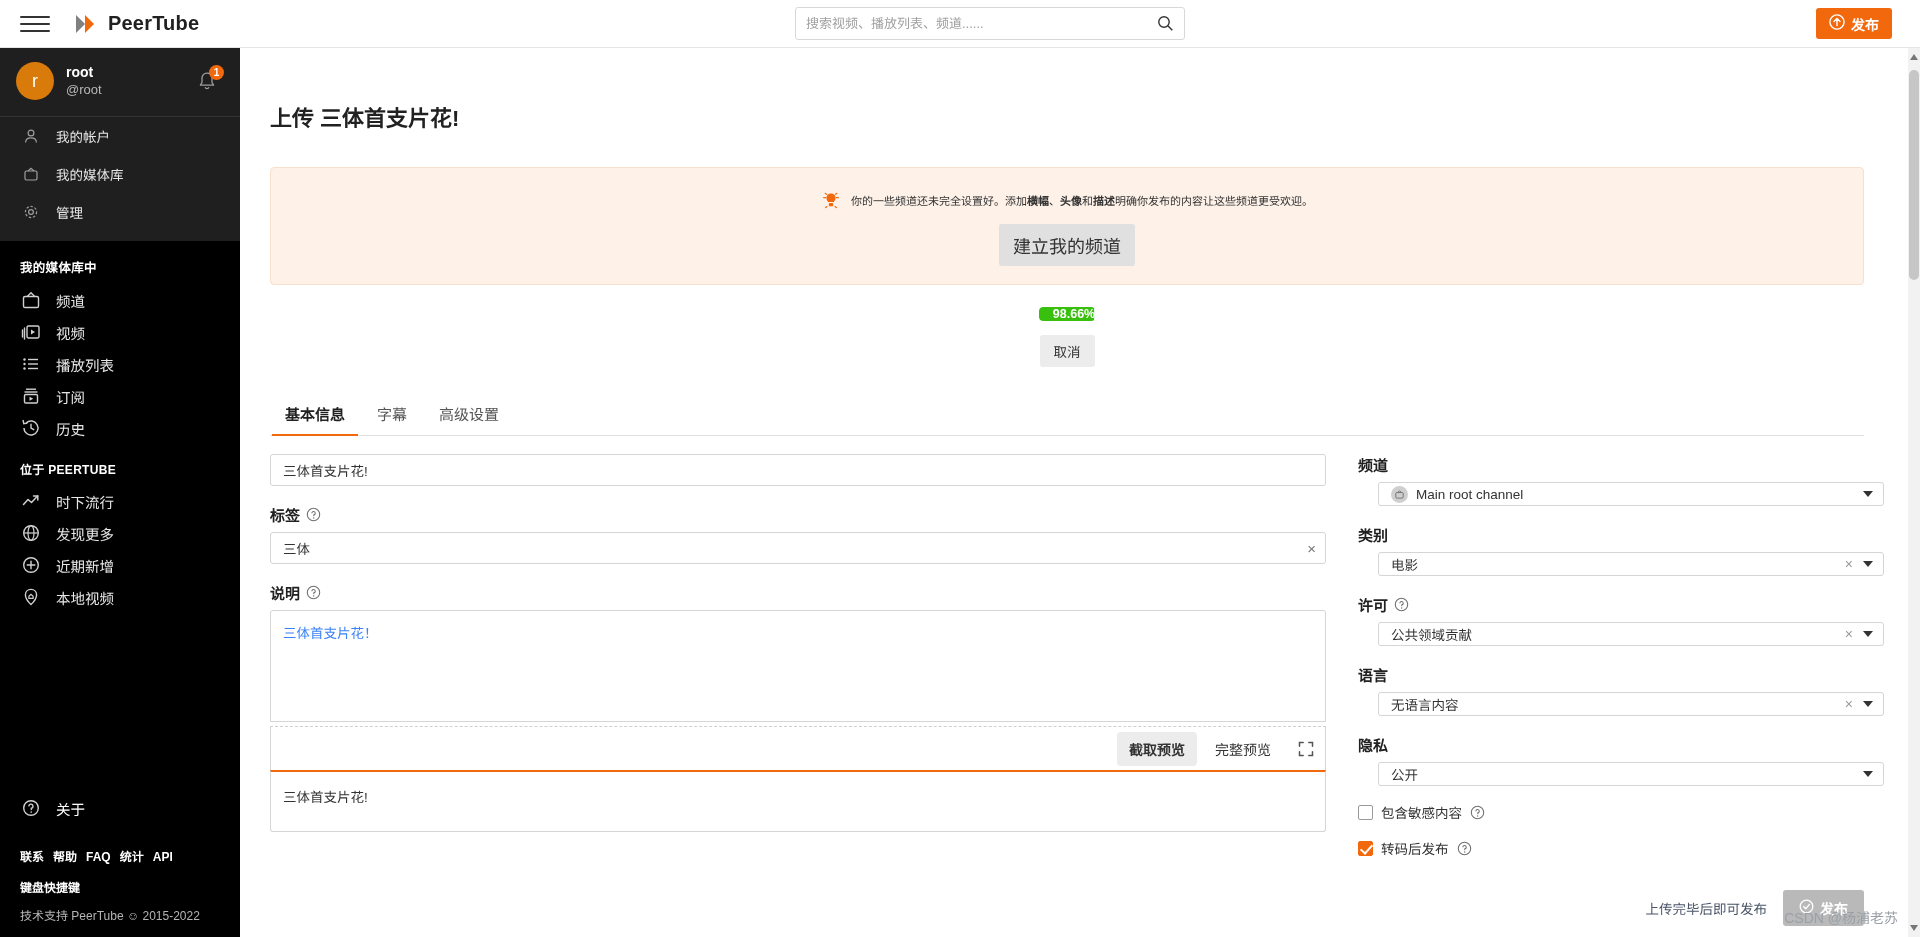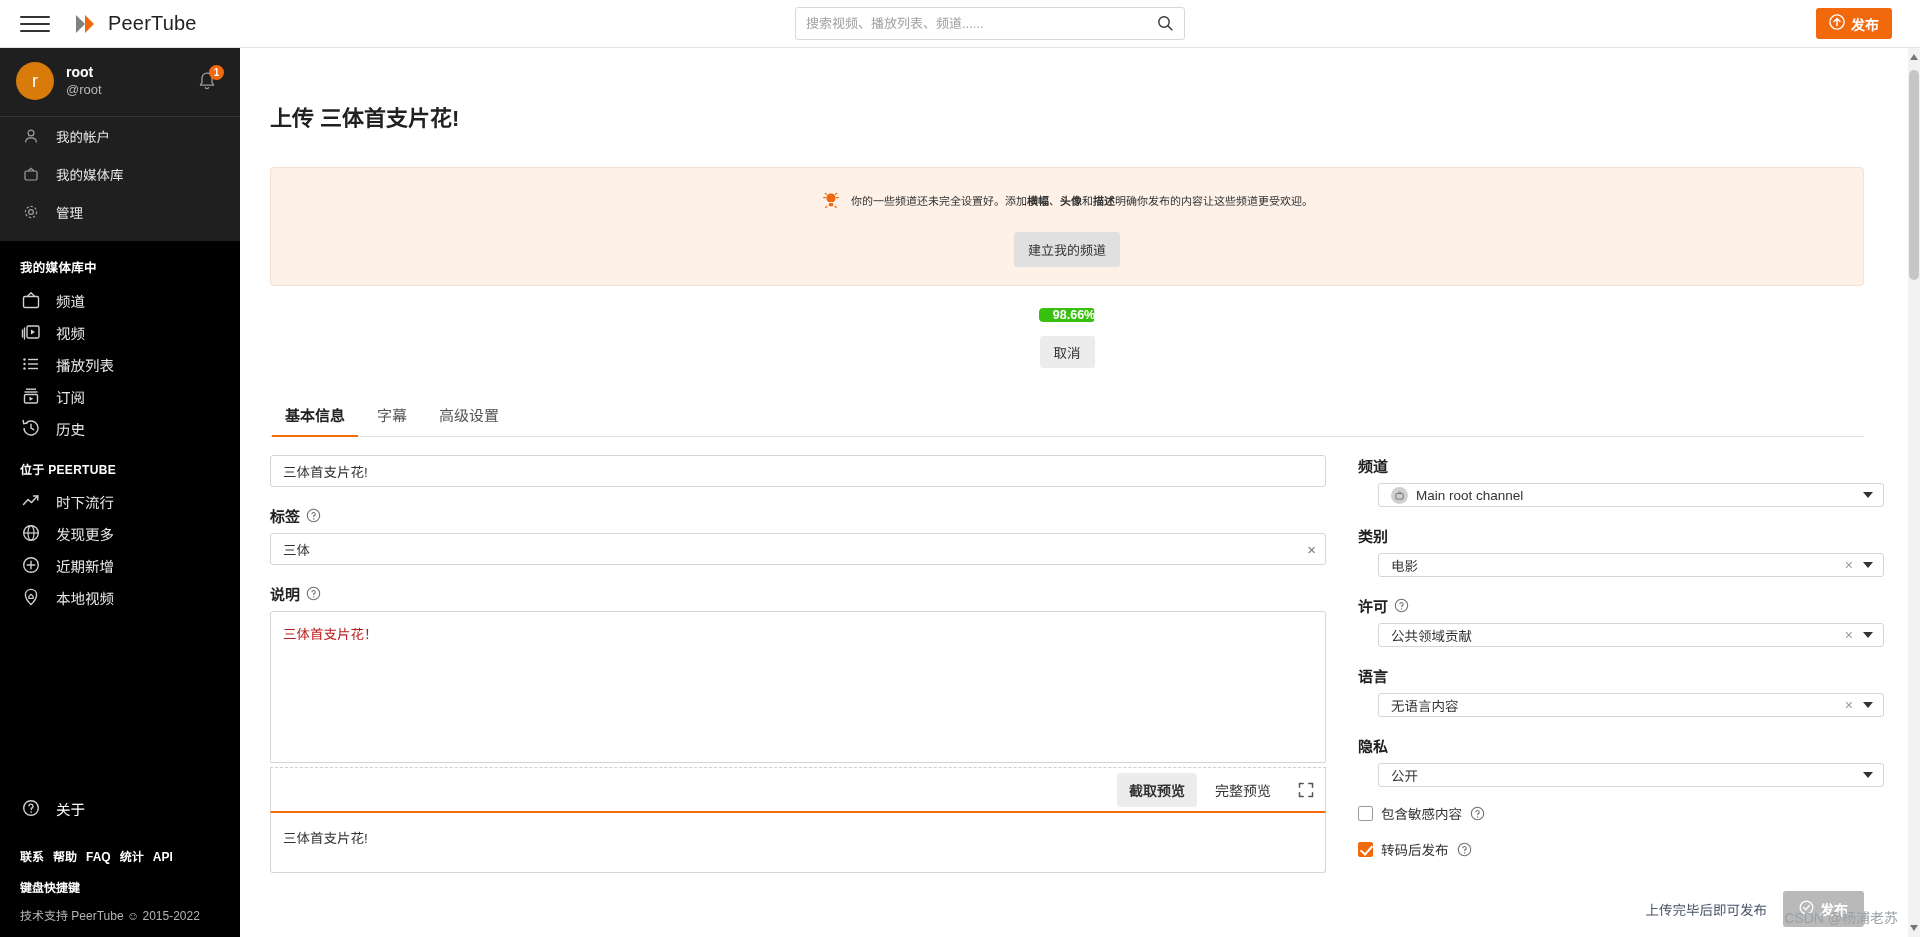--- a/index.html
+++ b/index.html
@@ -17,21 +17,21 @@
     display: flex; align-items: center; z-index: 40;
   }
   .hamburger {
     width: 30px; height: 22px; margin-left: 20px; margin-right: 22px;
     display: flex; flex-direction: column; justify-content: center; gap: 5px;
     cursor: pointer;
   }
   .hamburger span { display: block; height: 2px; background: #333; border-radius: 1px; }
   .brand { display: flex; align-items: center; gap: 10px; cursor: pointer; }
   .brand-logo { width: 26px; height: 26px; position: relative; }
-  .brand-text { font-size: 20px; font-weight: normal; color: #212121; letter-spacing: .2px; text-align: center; }
+  .brand-text { font-size: 20px; font-weight: bold; color: #212121; letter-spacing: .2px; text-align: center; }
 
   .searchwrap {
     position: absolute; left: 795px; top: 7px;
     width: 390px; height: 33px;
     border: 1px solid #d8d8d8; border-radius: 3px; background: #fff;
     display: flex; align-items: center; padding: 0 10px;
   }
   .searchwrap input {
     flex: 1; border: 0; outline: none; font-size: 13px; color: #333;
     font-family: "Liberation Sans", sans-serif; background: transparent;
@@ -123,22 +123,22 @@
     padding: 22px 20px 18px 20px;
     text-align: center;
   }
   .alert-line {
     font-size: 11px; color: #333; line-height: 1.5;
     display: flex; align-items: center; justify-content: center; gap: 10px;
   }
   .alert-line b { font-weight: bold; }
   .bulb-icon { width: 20px; height: 22px; flex-shrink: 0; }
   .alert-btn {
-    margin-top: 20px; background: #e0e0e0; border: 0; border-radius: 3px;
-    padding: 8px 14px; font-size: 13px; color: #333; cursor: pointer;
+    margin-top: 12px; background: #e0e0e0; border: 0; border-radius: 3px;
+    padding: 8px 14px; font-size: 18px; color: #333; cursor: pointer;
     font-family: Liberation Serif, serif;
   }
 
   .progress-row {
     margin: 22px 48px 0 30px;
     display: flex; align-items: center; gap: 14px; flex-direction: column;
   }
   .progress-track {
     flex: 1; height: 24px; background: #DCF0DC; border-radius: 4px; overflow: hidden;
   }
@@ -181,22 +181,22 @@
     padding: 0 12px; font-size: 13.5px; color: #333; outline: none;
     font-family: "Liberation Sans", sans-serif; background: #fff;
   }
   .tag-input-wrap { position: relative; }
   .tag-clear {
     position: absolute; right: 10px; top: 50%; transform: translateY(-50%);
     color: #777; font-size: 15px; cursor: pointer; line-height: 1;
   }
 
   .desc-area {
-    width: 100%; height: 152px; border: 1px solid #d5d5d5; border-radius: 3px 3px 0 0;
-    padding: 12px 12px; font-size: 13.5px; color: #b91c1c; resize: none; outline: none;
+    width: 100%; height: 112px; border: 1px solid #d5d5d5; border-radius: 3px 3px 0 0;
+    padding: 12px 12px; font-size: 13.5px; color: #3b82f6; resize: none; outline: none;
     font-family: "Liberation Sans", sans-serif; line-height: 1.6;
   }
   .desc-toolbar {
     border-left: 1px solid #d5d5d5; border-right: 1px solid #d5d5d5;
     border-top: 1px dashed #cfcfcf;
     height: 44px; display: flex; align-items: center; justify-content: flex-end;
     gap: 6px; padding: 0 10px; background: #fff;
   }
   .seg-btn {
     padding: 7px 12px; font-size: 14px; color: #333; border-radius: 4px;

